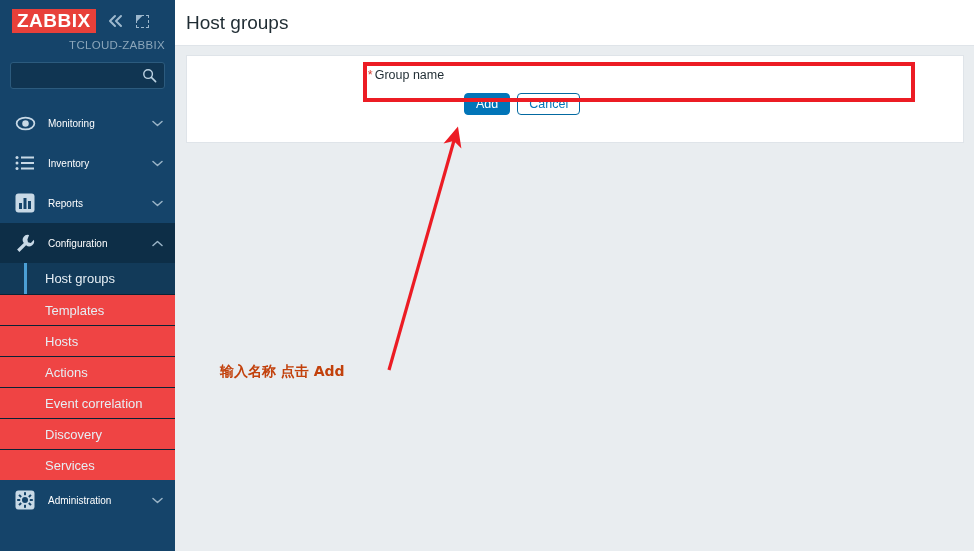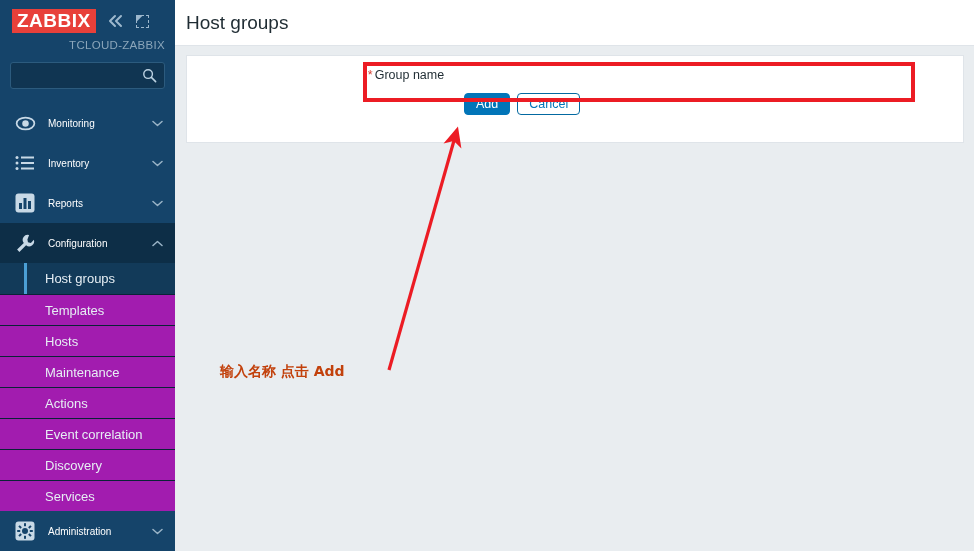--- a/index.html
+++ b/index.html
@@ -144,21 +144,21 @@
 
   .submenu { background: #0d2e47; }
   .sub-item {
     height: 31px;
     display: flex;
     align-items: center;
     padding-left: 45px;
     color: #e6eef4;
     font-size: 13px;
     border-top: 1px solid #0a2336;
-    background: #a21caf;
+    background: #ef4444;
     position: relative;
     cursor: pointer;
   }
   .sub-item:first-child { border-top: 0; }
   .sub-item.current::before {
     content: "";
     position: absolute;
     left: 24px; top: 0; bottom: 0;
     width: 3px;
     background: #4b9fd5;
@@ -383,23 +383,20 @@
 
       <div class="submenu">
         <div class="sub-item current">
           <span>Host groups</span>
         </div>
         <div class="sub-item">
           <span>Templates</span>
         </div>
         <div class="sub-item">
           <span>Hosts</span>
-        </div>
-        <div class="sub-item">
-          <span>Maintenance</span>
         </div>
         <div class="sub-item">
           <span>Actions</span>
         </div>
         <div class="sub-item">
           <span>Event correlation</span>
         </div>
         <div class="sub-item">
           <span>Discovery</span>
         </div>

